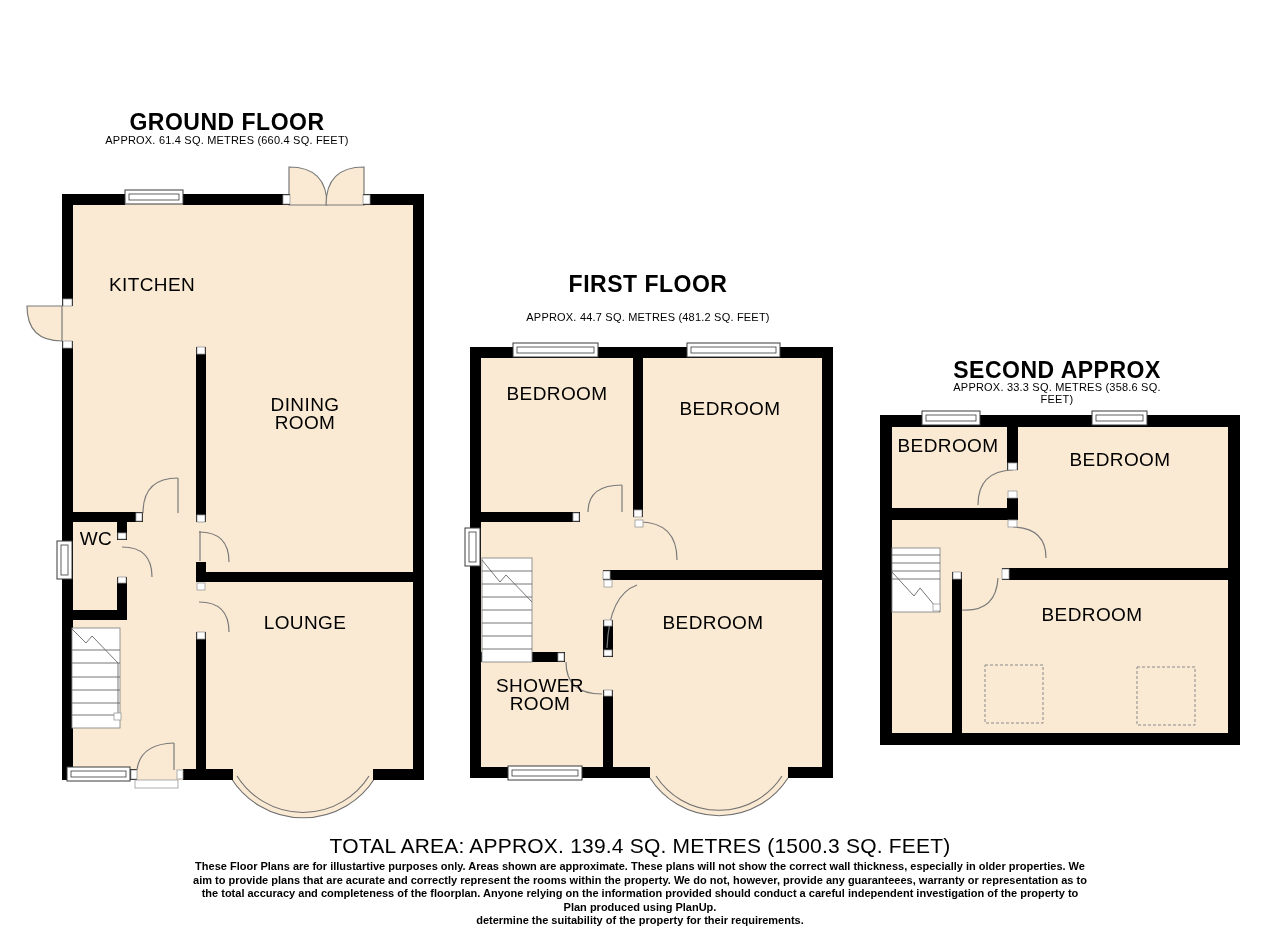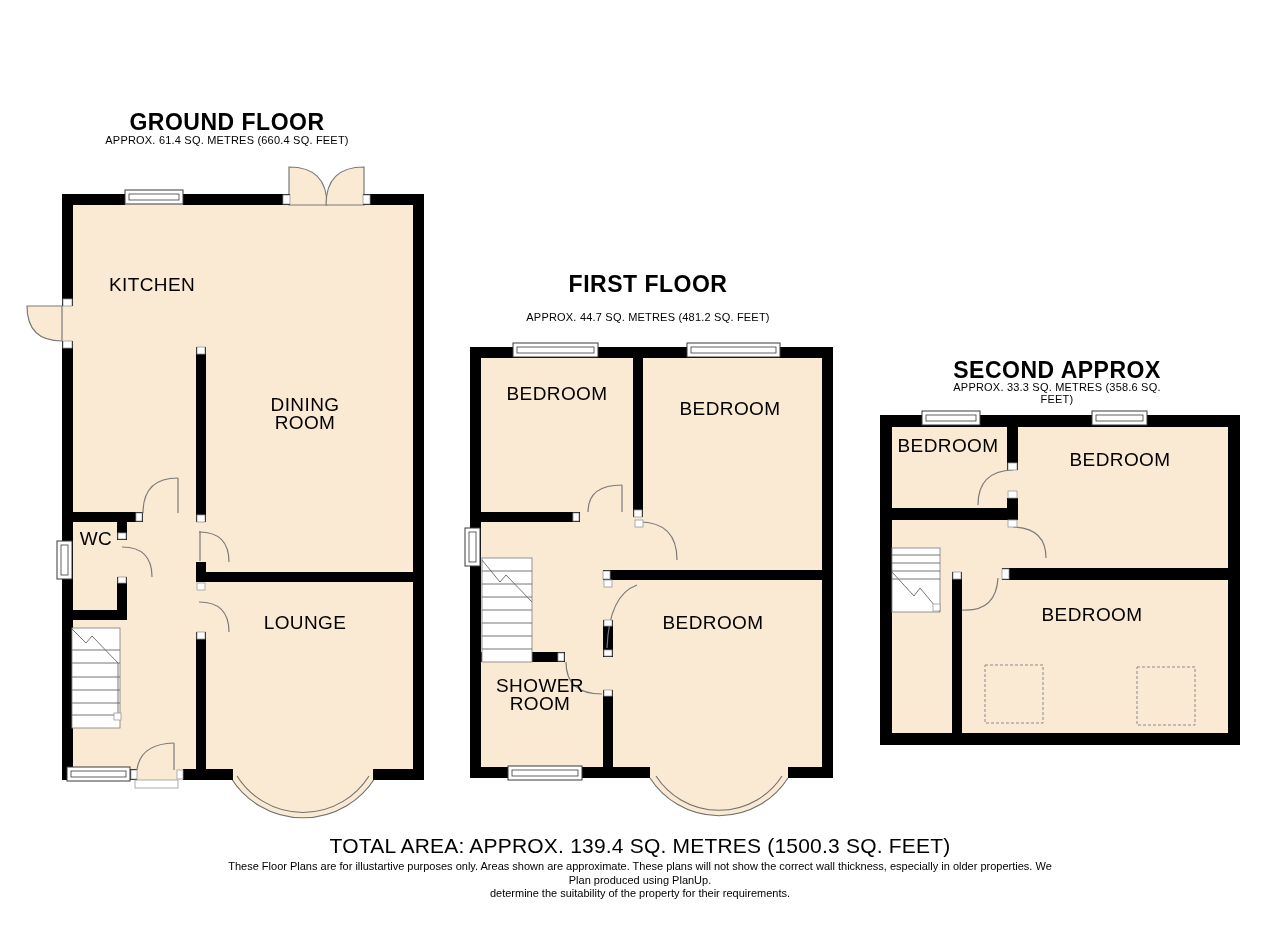--- a/index.html
+++ b/index.html
@@ -24,21 +24,21 @@
   .stairline{stroke:var(--stair);stroke-width:0.9;fill:none;}
   .dashed{fill:none;stroke:#8a8a8a;stroke-width:1;stroke-dasharray:3,2;}
   .bayfill{fill:var(--floor-fill);}
   .baystroke{fill:none;stroke:#6f6f6f;stroke-width:1.1;}
 
   .label{position:absolute;transform:translateX(-50%);color:#000;text-align:center;white-space:pre-line;}
   .floor-title{font-size:23px;font-weight:700;letter-spacing:0.5px;}
   .floor-sub{font-size:11px;font-weight:400;letter-spacing:0.2px;}
   .room-label{font-size:19px;font-weight:400;letter-spacing:0.4px;line-height:18px;}
   .total-line{font-size:21px;font-weight:400;letter-spacing:0.2px;}
-  .disc{position:absolute;left:640px;transform:translateX(-50%);width:1000px;text-align:center;}
+  .disc{position:absolute;left:640px;transform:translateX(-50%);width:1000px;text-align:center;font-weight:bold;}
   .disc div{font-size:11px;line-height:13.5px;color:#000;}
 </style>
 </head>
 <body>
 
 <div id="canvas">
 
   <svg id="plan-svg" width="1280" height="931" viewBox="0 0 1280 931">
 
     <g>
@@ -234,17 +234,19 @@
 ROOM</div>
 
   <div class="label room-label" style="left:948px;top:437px">BEDROOM</div>
   <div class="label room-label" style="left:1120px;top:451px">BEDROOM</div>
   <div class="label room-label" style="left:1092px;top:606px">BEDROOM</div>
 
   <div class="label total-line" style="left:640px;top:834px">TOTAL AREA: APPROX. 139.4 SQ. METRES (1500.3 SQ. FEET)</div>
 
   <div class="disc" style="top:860px">
     <div>These Floor Plans are for illustartive purposes only. Areas shown are approximate. These plans will not show the correct wall thickness, especially in older properties. We</div>
+    <div>aim to provide plans that are acurate and correctly represent the rooms within the property. We do not, however, provide any guaranteees, warranty or representation as to</div>
+    <div>the total accuracy and completeness of the floorplan. Anyone relying on the information provided should conduct a careful independent investigation of the property to</div>
     <div>Plan produced using PlanUp.</div>
     <div>determine the suitability of the property for their requirements.</div>
   </div>
 
 </div>
 
 </body></html>

